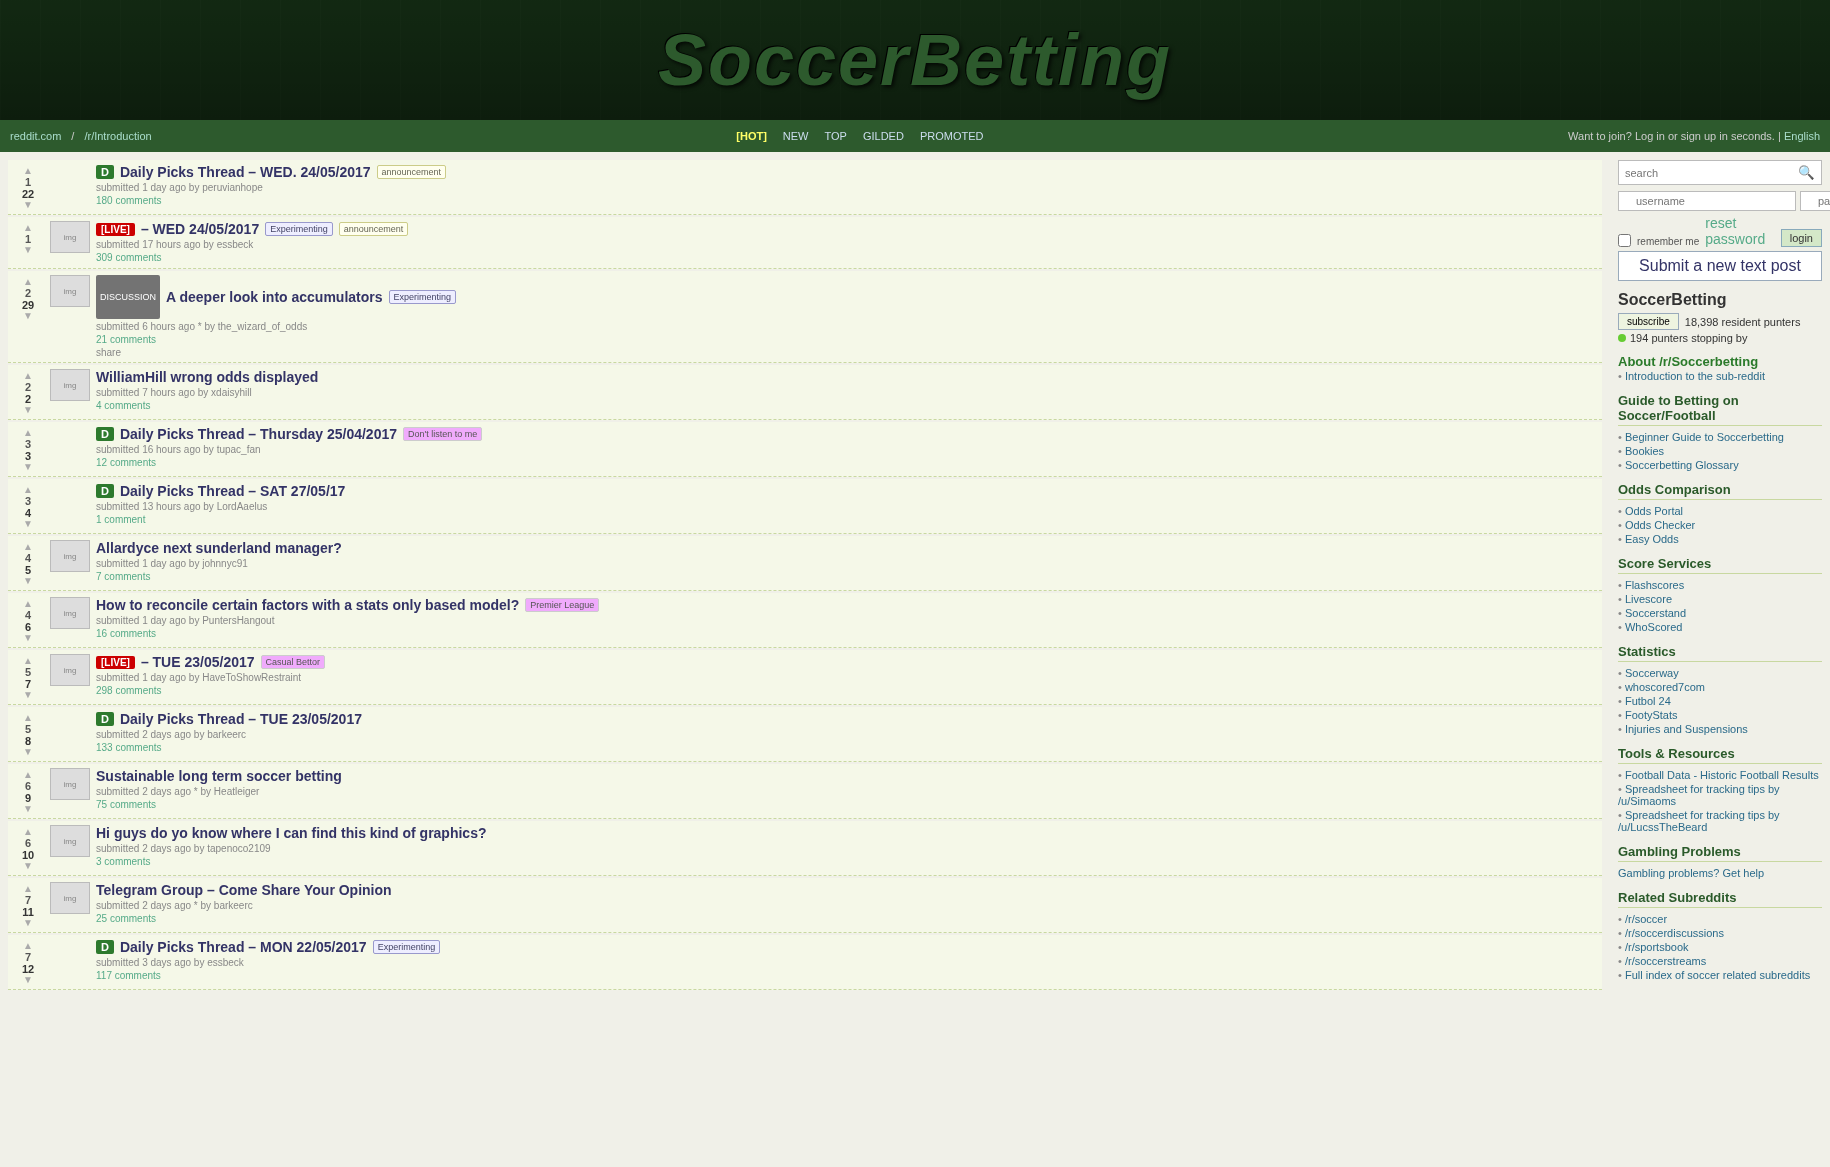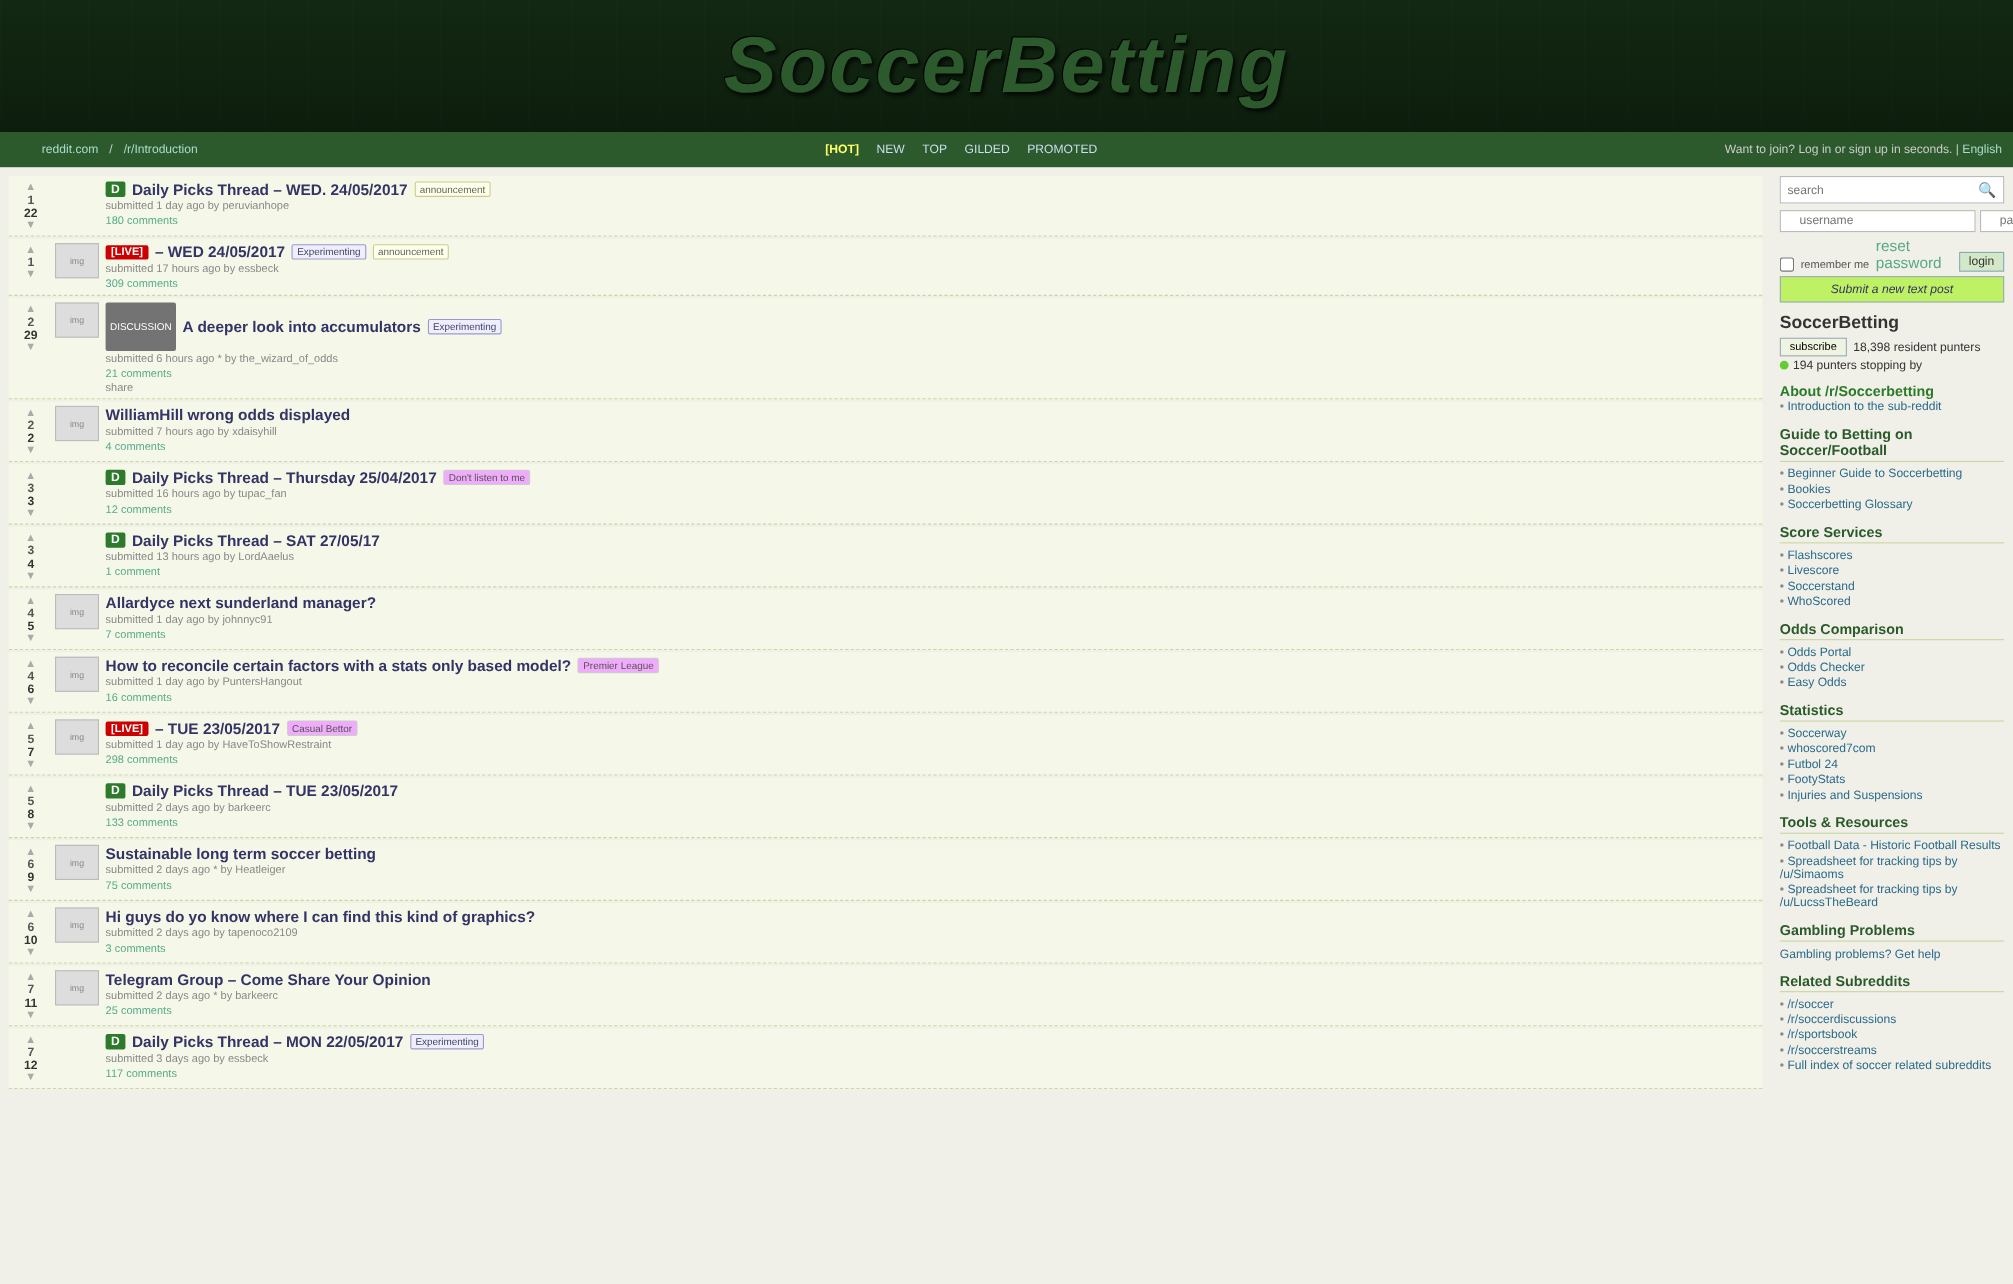--- a/index.html
+++ b/index.html
@@ -37,21 +37,21 @@
     
     #navbar {
       background: #2d5a2d;
       height: 32px;
       display: flex;
       align-items: center;
       padding: 0 10px;
       color: #ccc;
       font-size: 11px;
     }
-    #navbar .nav-left { display: flex; gap: 10px; align-items: center; margin-left: 28px; }
+    #navbar .nav-left { display: flex; gap: 10px; align-items: center; }
     #navbar .nav-left a { color: #adc; text-decoration: none; }
     #navbar .nav-center { flex: 1; display: flex; justify-content: center; gap: 16px; }
     #navbar .nav-center a { color: #cde; text-decoration: none; font-size: 11px; }
     #navbar .nav-center .hot { color: #ff6; font-weight: bold; }
     #navbar .nav-right { color: #ccc; font-size: 11px; }
     #navbar .nav-right a { color: #adc; text-decoration: none; }
 
     
     #layout { display: flex; padding: 8px 0; max-width: 1830px; }
     #main-content { flex: 1; padding: 0 8px; min-width: 0; }
@@ -179,28 +179,27 @@
     .login-btn {
       background: #d4e8c8;
       border: 1px solid #8ab;
       padding: 2px 8px;
       cursor: pointer;
       font-size: 11px;
       color: #333;
     }
     .submit-btn {
       width: 100%;
-      background: #bef264;
+      background: #ffffff;
       border: 1px solid #9ab;
       padding: 5px;
       cursor: pointer;
-      font-size: 11px;
+      font-size: 16px;
       color: #336;
       margin-top: 4px;
-      font-style: italic;
     }
     .sidebar-title {
       font-size: 16px;
       font-weight: bold;
       color: #333;
       margin: 8px 0 4px;
     }
     .subscribe-row { display: flex; align-items: center; gap: 6px; margin-bottom: 2px; }
     .subscribe-btn {
       background: #eef4e0;
@@ -615,35 +614,35 @@
     <div class="sidebar-section">
       <div class="sidebar-section-title">Guide to Betting on Soccer/Football</div>
       <ul class="sidebar-list" id="guide-list">
           <li><a href="#">Beginner Guide to Soccerbetting</a></li>
           <li><a href="#">Bookies</a></li>
           <li><a href="#">Soccerbetting Glossary</a></li>
         </ul>
     </div>
 
     <div class="sidebar-section">
+      <div class="sidebar-section-title">Odds Comparison</div>
+      <ul class="sidebar-list" id="odds-list">
+          <li><a href="#">Odds Portal</a></li>
+          <li><a href="#">Odds Checker</a></li>
+          <li><a href="#">Easy Odds</a></li>
+        </ul>
+    </div>
+
+    <div class="sidebar-section">
       <div class="sidebar-section-title">Score Services</div>
       <ul class="sidebar-list" id="score-list">
           <li><a href="#">Flashscores</a></li>
           <li><a href="#">Livescore</a></li>
           <li><a href="#">Soccerstand</a></li>
           <li><a href="#">WhoScored</a></li>
-        </ul>
-    </div>
-
-    <div class="sidebar-section">
-      <div class="sidebar-section-title">Odds Comparison</div>
-      <ul class="sidebar-list" id="odds-list">
-          <li><a href="#">Odds Portal</a></li>
-          <li><a href="#">Odds Checker</a></li>
-          <li><a href="#">Easy Odds</a></li>
         </ul>
     </div>
 
     <div class="sidebar-section">
       <div class="sidebar-section-title">Statistics</div>
       <ul class="sidebar-list" id="stats-list">
           <li><a href="#">Soccerway</a></li>
           <li><a href="#">whoscored7com</a></li>
           <li><a href="#">Futbol 24</a></li>
           <li><a href="#">FootyStats</a></li>

